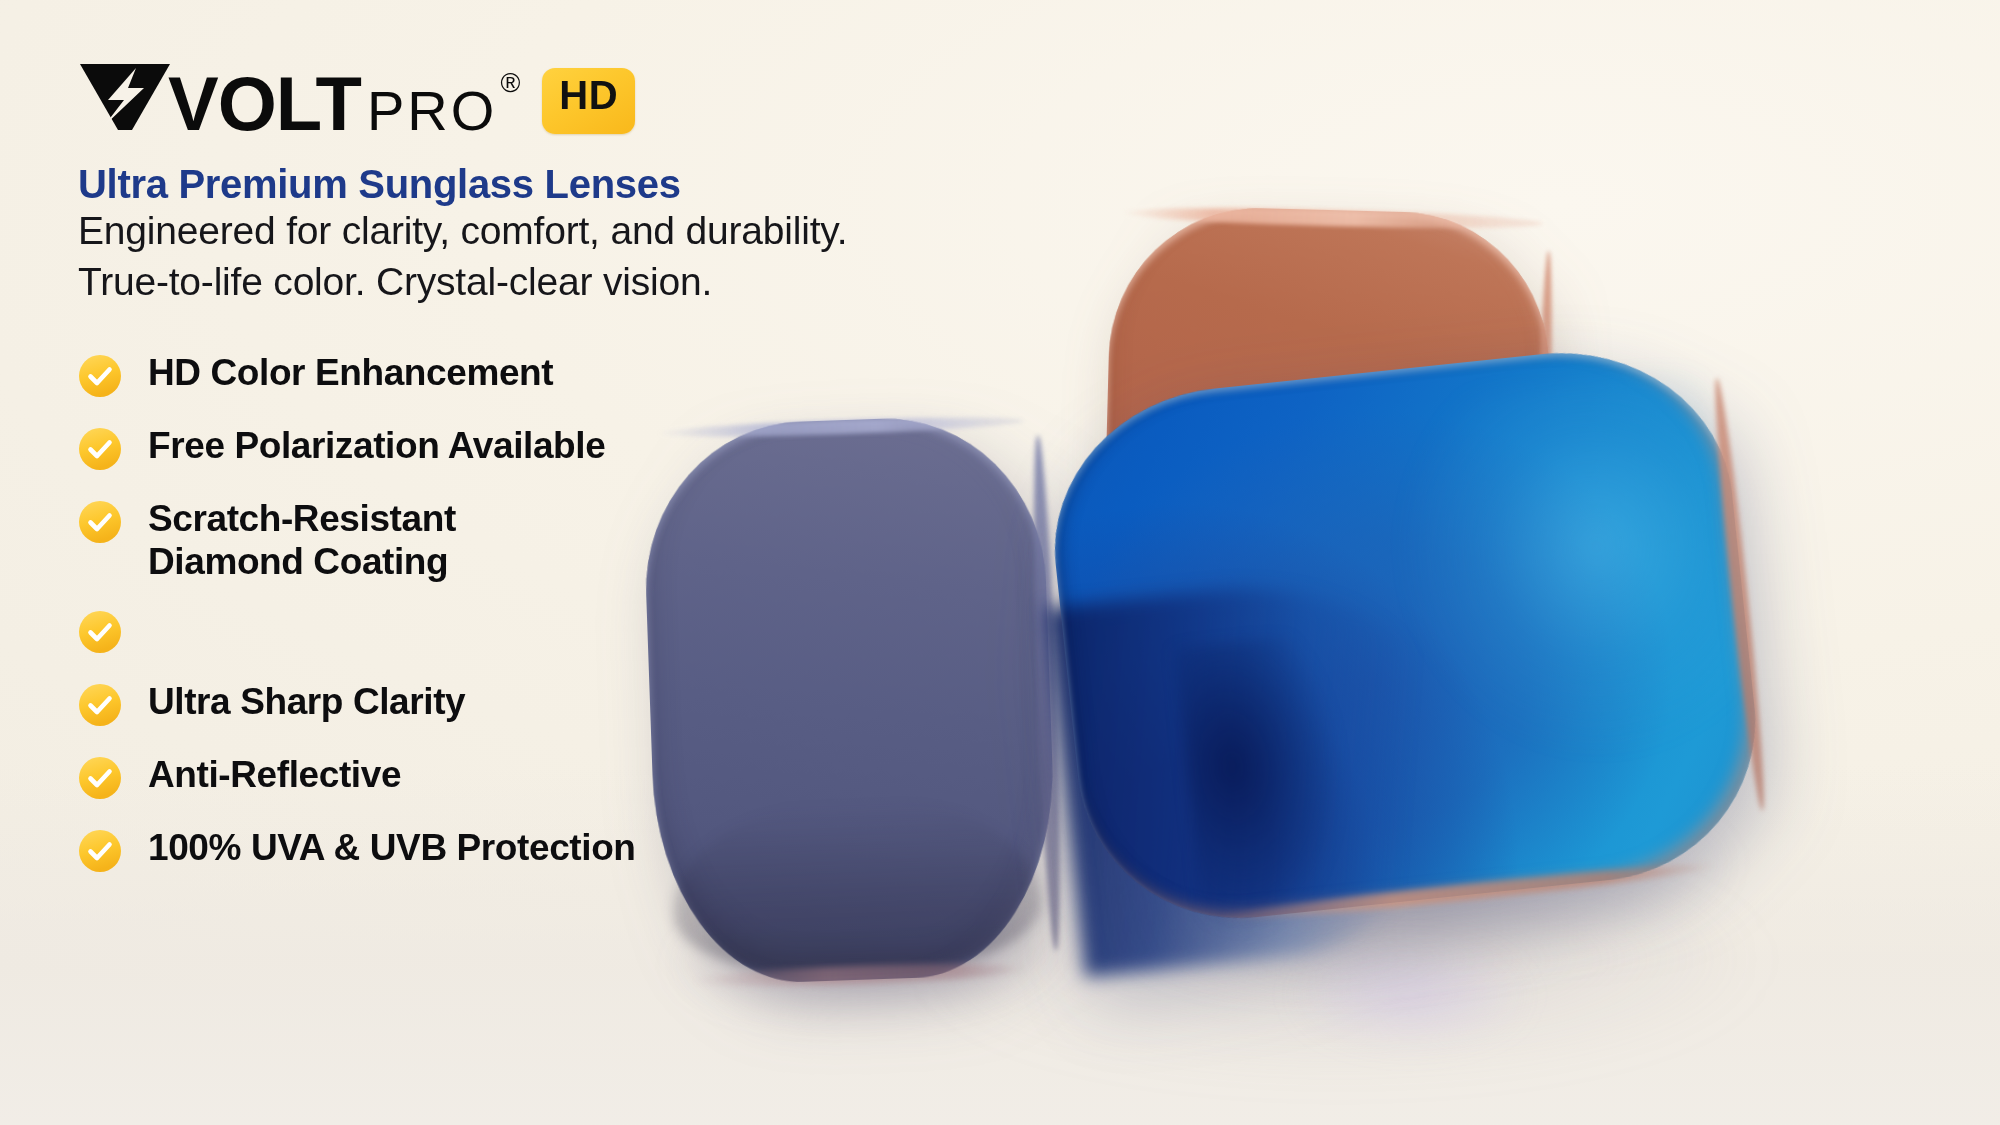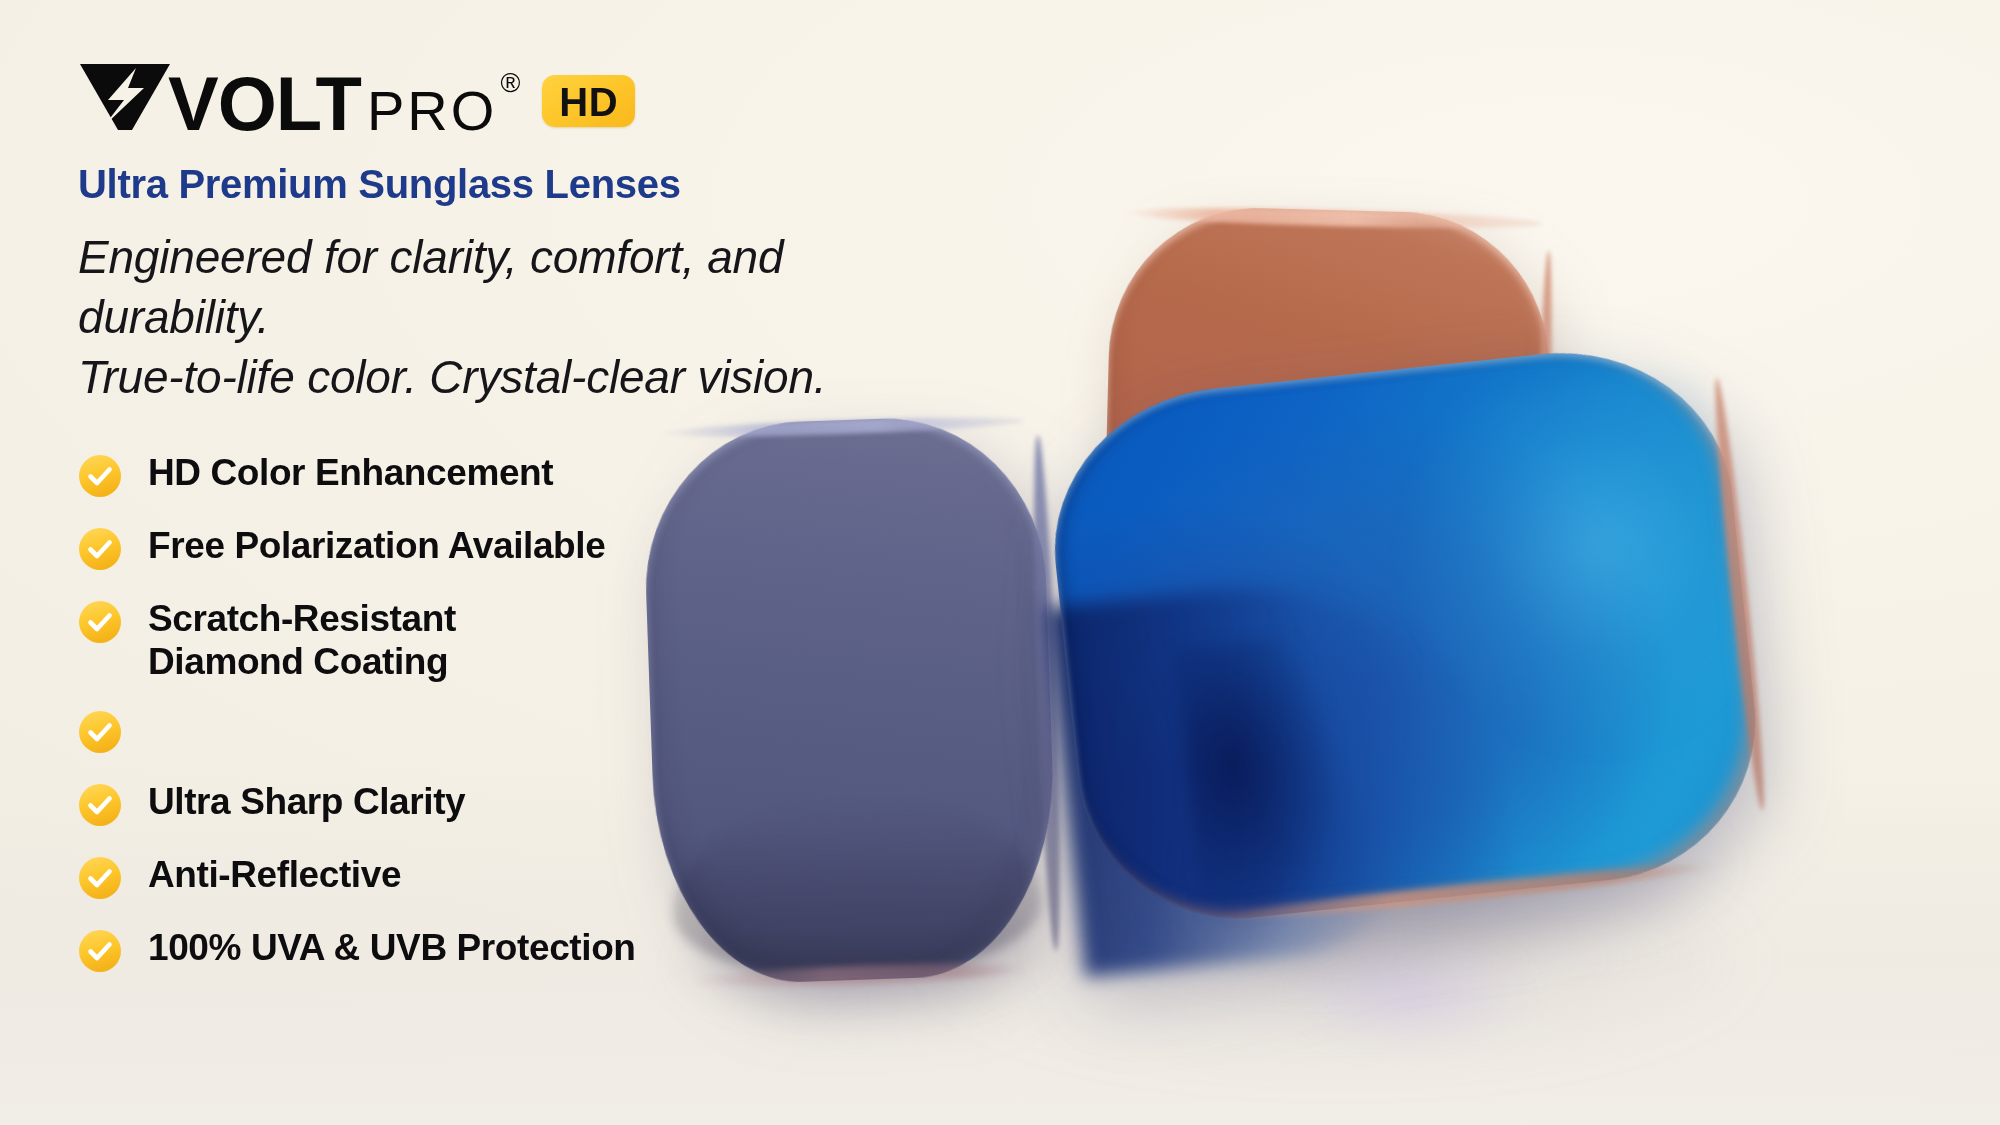--- a/index.html
+++ b/index.html
@@ -229,37 +229,36 @@
     margin-left:6px;
   }
   .reg-mark {
     font-size:27px; font-weight:400; color:#0B0B0B;
     align-self:flex-start; margin-top:6px; margin-left:3px;
   }
   #hd-badge {
     margin-left:22px; align-self:center;
     background:linear-gradient(150deg,#FFD23F 0%, #FDC72C 45%, #F9B81B 100%);
     border-radius:13px;
-    padding:7px 17px 5px 17px;
+    padding:7px 17px 19px 17px;
     font-size:40px; font-weight:700; letter-spacing:.5px;
     color:#111111; line-height:1;
     box-shadow:0 1px 2px rgba(160,120,10,.25);
   }
 
   #subtitle {
     margin-top:22px;
     font-size:40px; font-weight:700; letter-spacing:-.3px;
     color:#1E3A8A;
     line-height:1.1;
   }
 
   #lead {
-    margin-top:22px;
-    font-size:46px; font-weight:400; color:#16161A;
-    line-height:1.30; letter-spacing:-.2px;font-style:italic;
+    font-size:39px; font-weight:400; color:#16161A;
+    line-height:1.30; letter-spacing:-.2px;
   }
   #lead .ln { display:block; }
 
   
   #features { margin-top:44px; }
   .feature {
     display:flex; align-items:flex-start;
     margin-bottom:26px;
   }
   .feature.two-line { margin-bottom:24px; }

